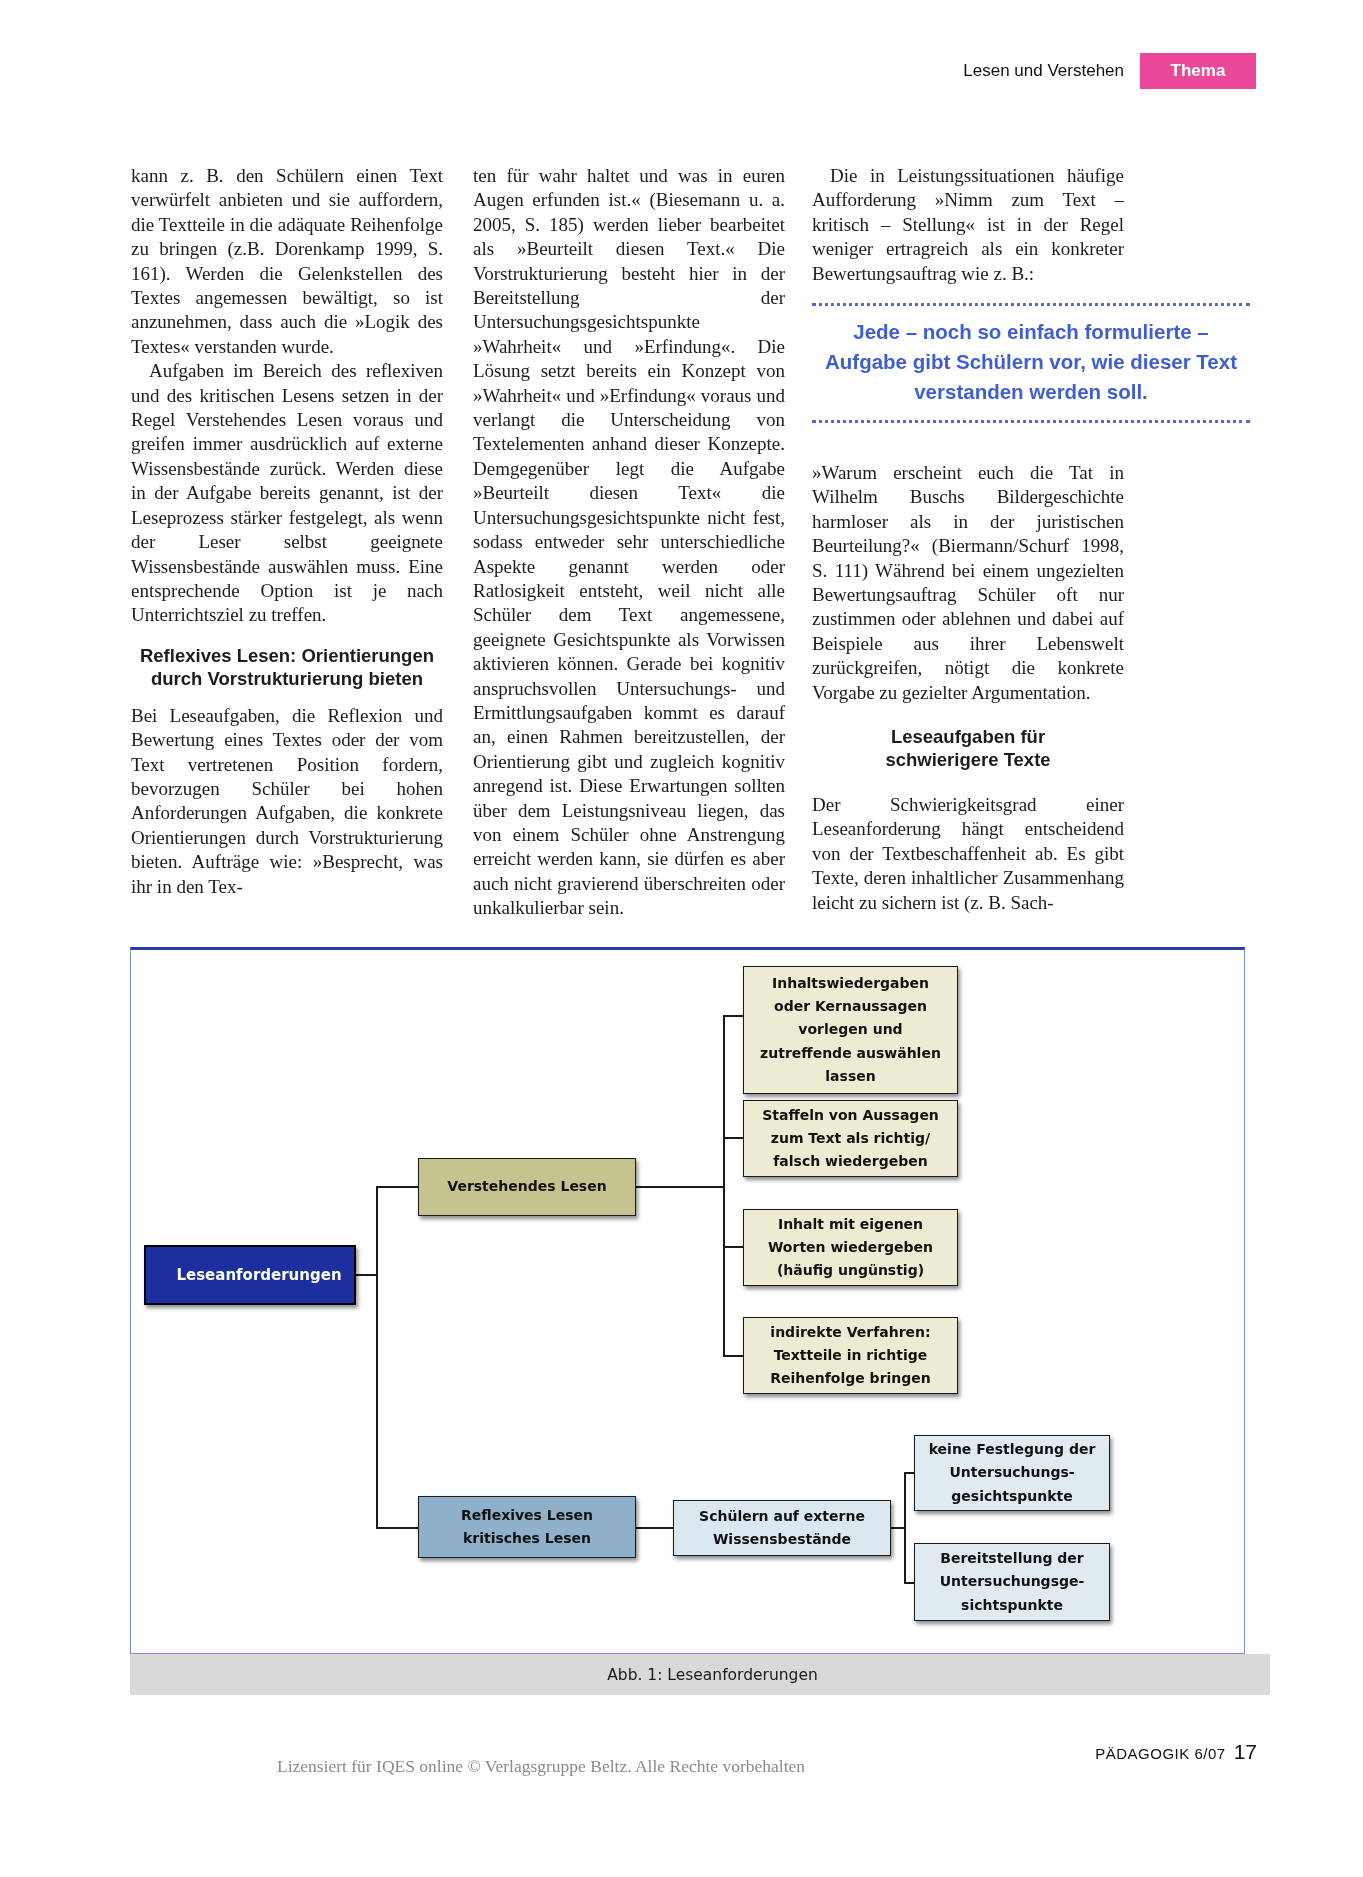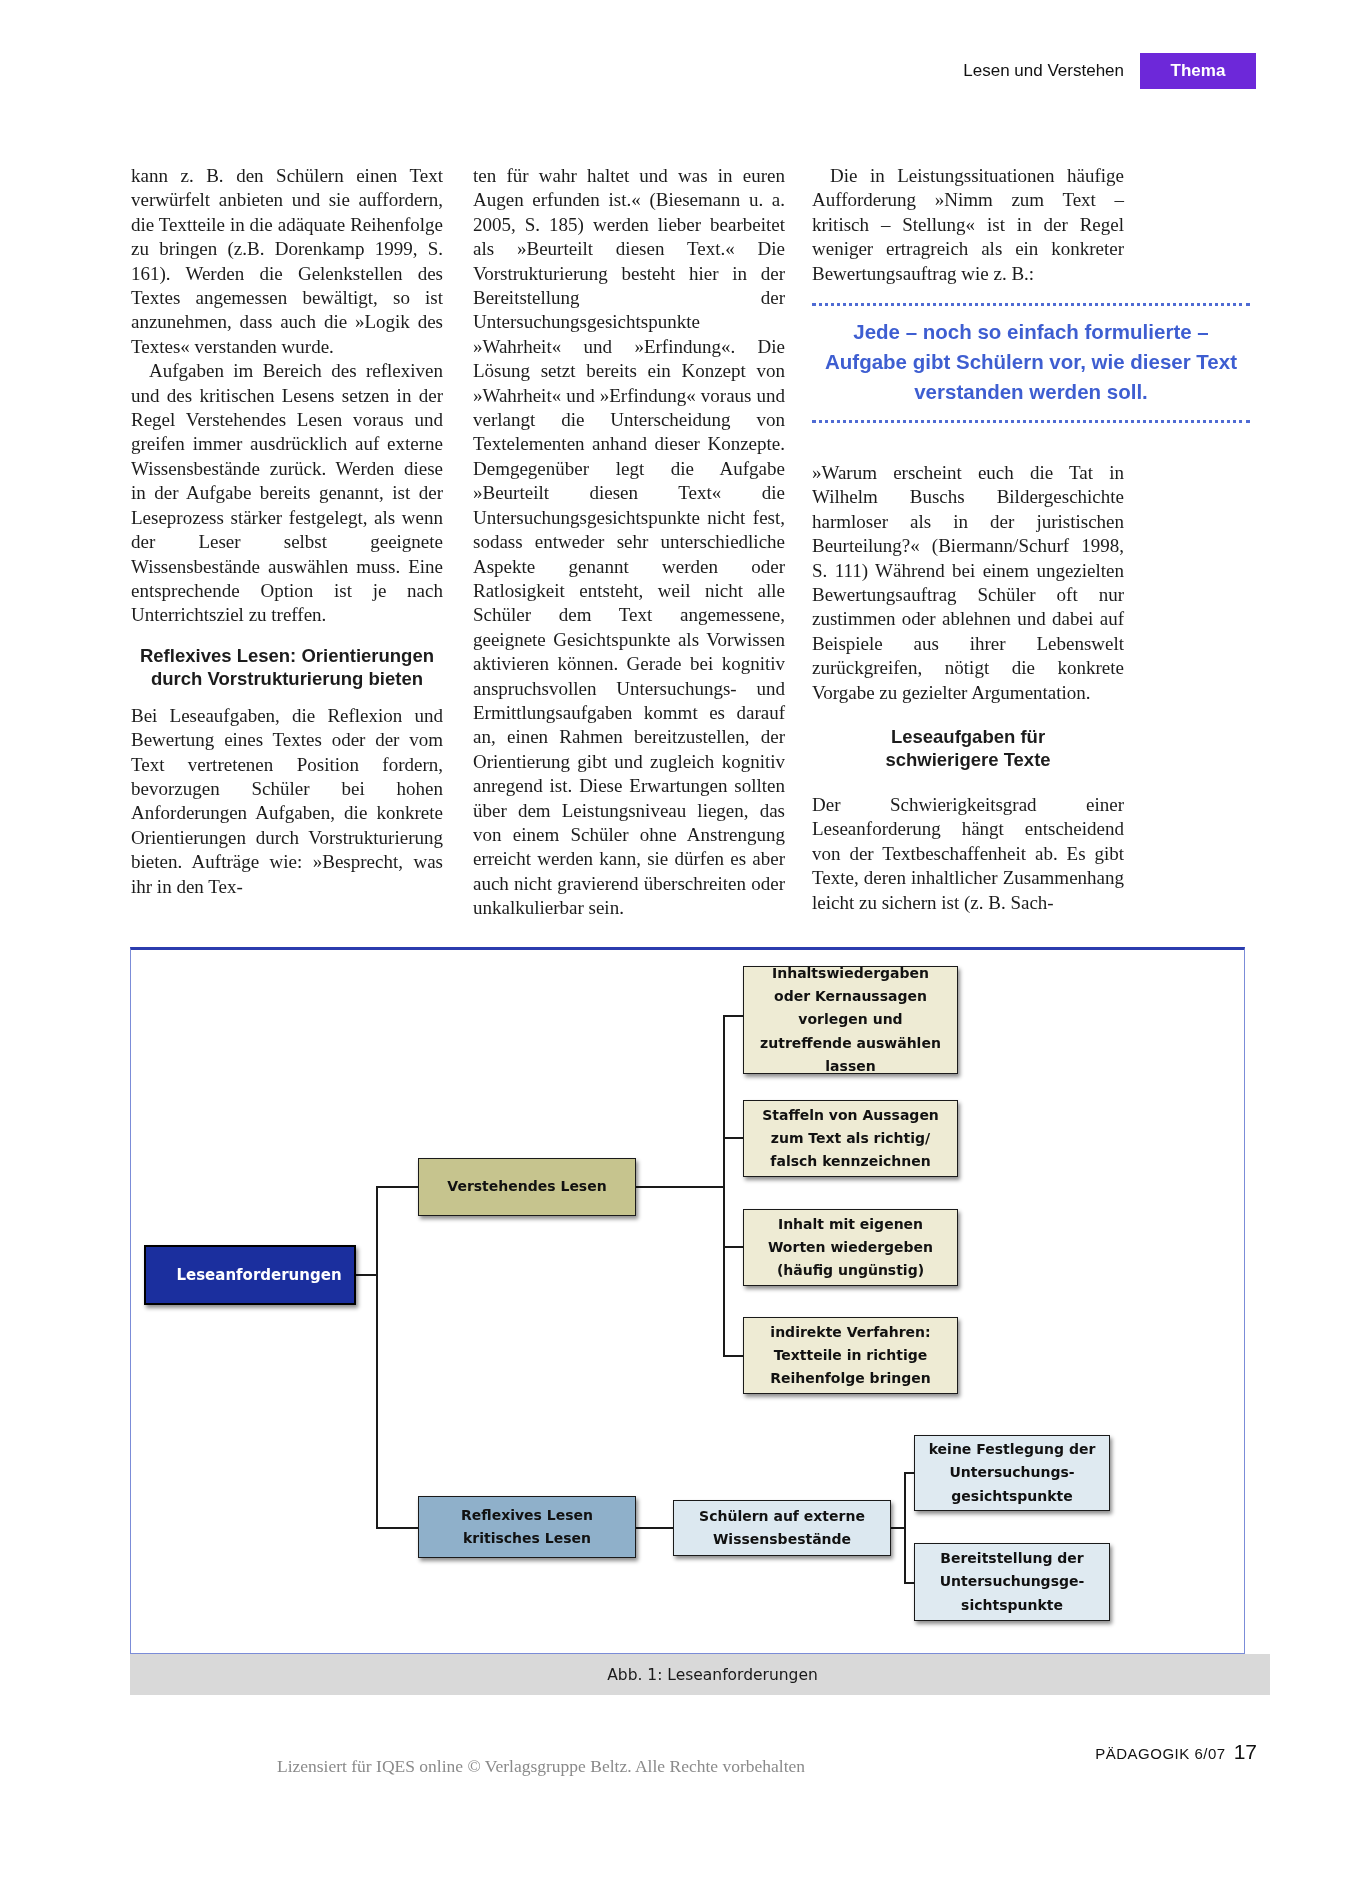--- a/index.html
+++ b/index.html
@@ -5,21 +5,21 @@
   html,body { margin:0; padding:0; background:#ffffff; }
   .page {
     position:relative; width:1363px; height:1877px; background:#ffffff;
     font-family:"Liberation Serif", serif; color:#1c1c1c; overflow:hidden;
   }
 
   
   .header { position:absolute; top:53px; right:107px; display:flex; align-items:center; gap:16px; }
   .section-label { font-family:"Liberation Sans", sans-serif; font-size:17px; color:#111; }
   .badge {
-    background:#6d28d9; color:#ffffff; font-family:"Liberation Sans", sans-serif;
+    background:#ec4899; color:#ffffff; font-family:"Liberation Sans", sans-serif;
     font-weight:bold; font-size:17px; width:116px; height:36px;
     display:flex; align-items:center; justify-content:center;
   }
 
   
   .col { position:absolute; width:312px; font-size:19px; line-height:24.4px; text-align:justify; }
   .col p { margin:0; }
   .col p.indent { text-indent:18px; }
   .col h2 {
     font-family:"Liberation Sans", sans-serif; font-weight:bold; font-size:18.5px;
@@ -124,22 +124,22 @@
       <div class="hline" style="left:505px; top:577px; width:39px;"></div>
       <div class="hline" style="left:760px; top:577px; width:15px;"></div>
       <div class="vline" style="left:773px; top:522px; height:112px;"></div>
       <div class="hline" style="left:773px; top:522px; width:12px;"></div>
       <div class="hline" style="left:773px; top:632px; width:12px;"></div>
 
       <div class="fig-box bg-root" style="left:13px;  top:295px; width:212px; height:60px;">Leseanforderungen</div>
       <div class="fig-box bg-olive" style="left:287px; top:208px; width:218px; height:58px;">Verstehendes Lesen</div>
       <div class="fig-box bg-steel" style="left:287px; top:546px; width:218px; height:62px;">Reflexives Lesen kritisches Lesen</div>
       <div class="fig-box bg-pale" style="left:542px; top:550px; width:218px; height:56px;">Schülern auf externe Wissensbestände</div>
-      <div class="fig-box bg-cream" style="left:612px; top:16px;  width:215px; height:108px;">Inhaltswiedergaben oder Kernaussagen vorlegen und zutreffende auswählen lassen</div>
-      <div class="fig-box bg-cream" style="left:612px; top:150px; width:215px; height:77px;">Staffeln von Aussagen zum Text als richtig/ falsch kennzeichnen</div>
+      <div class="fig-box bg-cream" style="left:612px; top:16px;  width:215px; height:128px;">Inhaltswiedergaben oder Kernaussagen vorlegen und zutreffende auswählen lassen</div>
+      <div class="fig-box bg-cream" style="left:612px; top:150px; width:215px; height:77px;">Staffeln von Aussagen zum Text als richtig/ falsch wiedergeben</div>
       <div class="fig-box bg-cream" style="left:612px; top:259px; width:215px; height:77px;">Inhalt mit eigenen Worten wiedergeben (häufig ungünstig)</div>
       <div class="fig-box bg-cream" style="left:612px; top:367px; width:215px; height:77px;">indirekte Verfahren: Textteile in richtige Reihenfolge bringen</div>
       <div class="fig-box bg-pale2" style="left:783px; top:485px; width:196px; height:76px;">keine Festlegung der Untersuchungs- gesichtspunkte</div>
       <div class="fig-box bg-pale2" style="left:783px; top:593px; width:196px; height:78px;">Bereitstellung der Untersuchungsge- sichtspunkte</div>
     </div>
     <div class="fig-caption">Abb. 1: Leseanforderungen</div>
   </div>
 
   <div class="footer-license">Lizensiert für IQES online © Verlagsgruppe Beltz. Alle Rechte vorbehalten</div>
   <div class="footer-journal">

